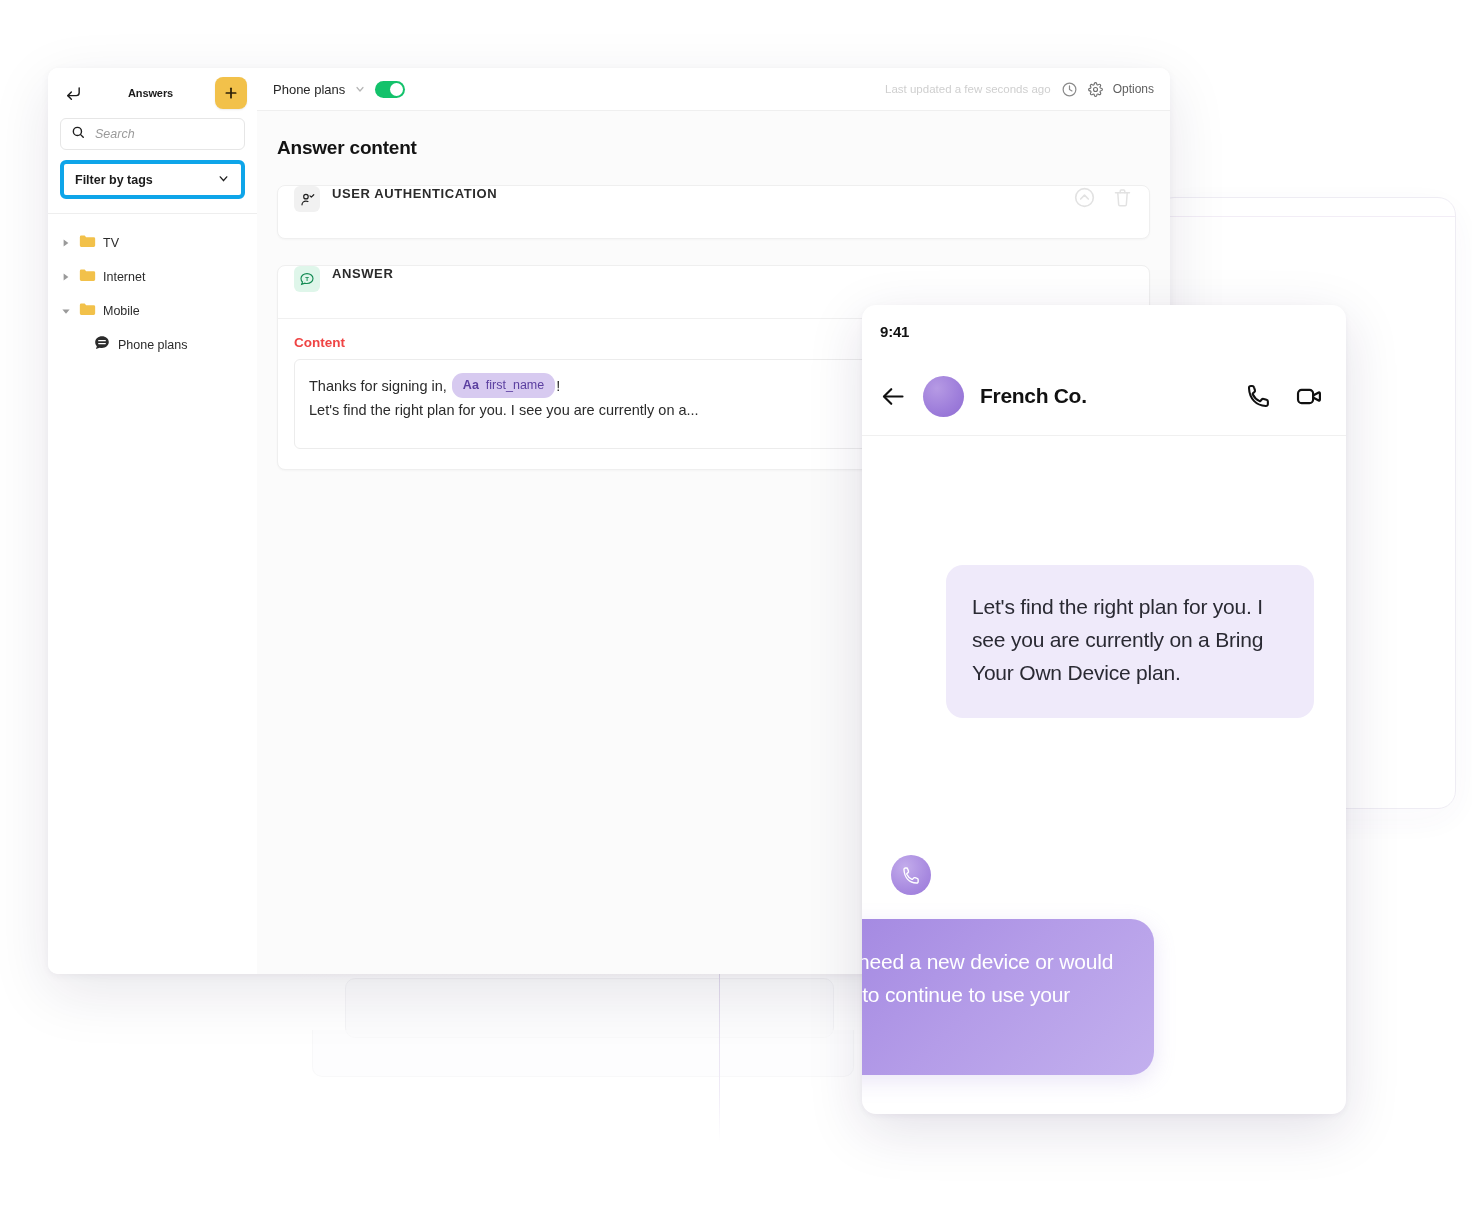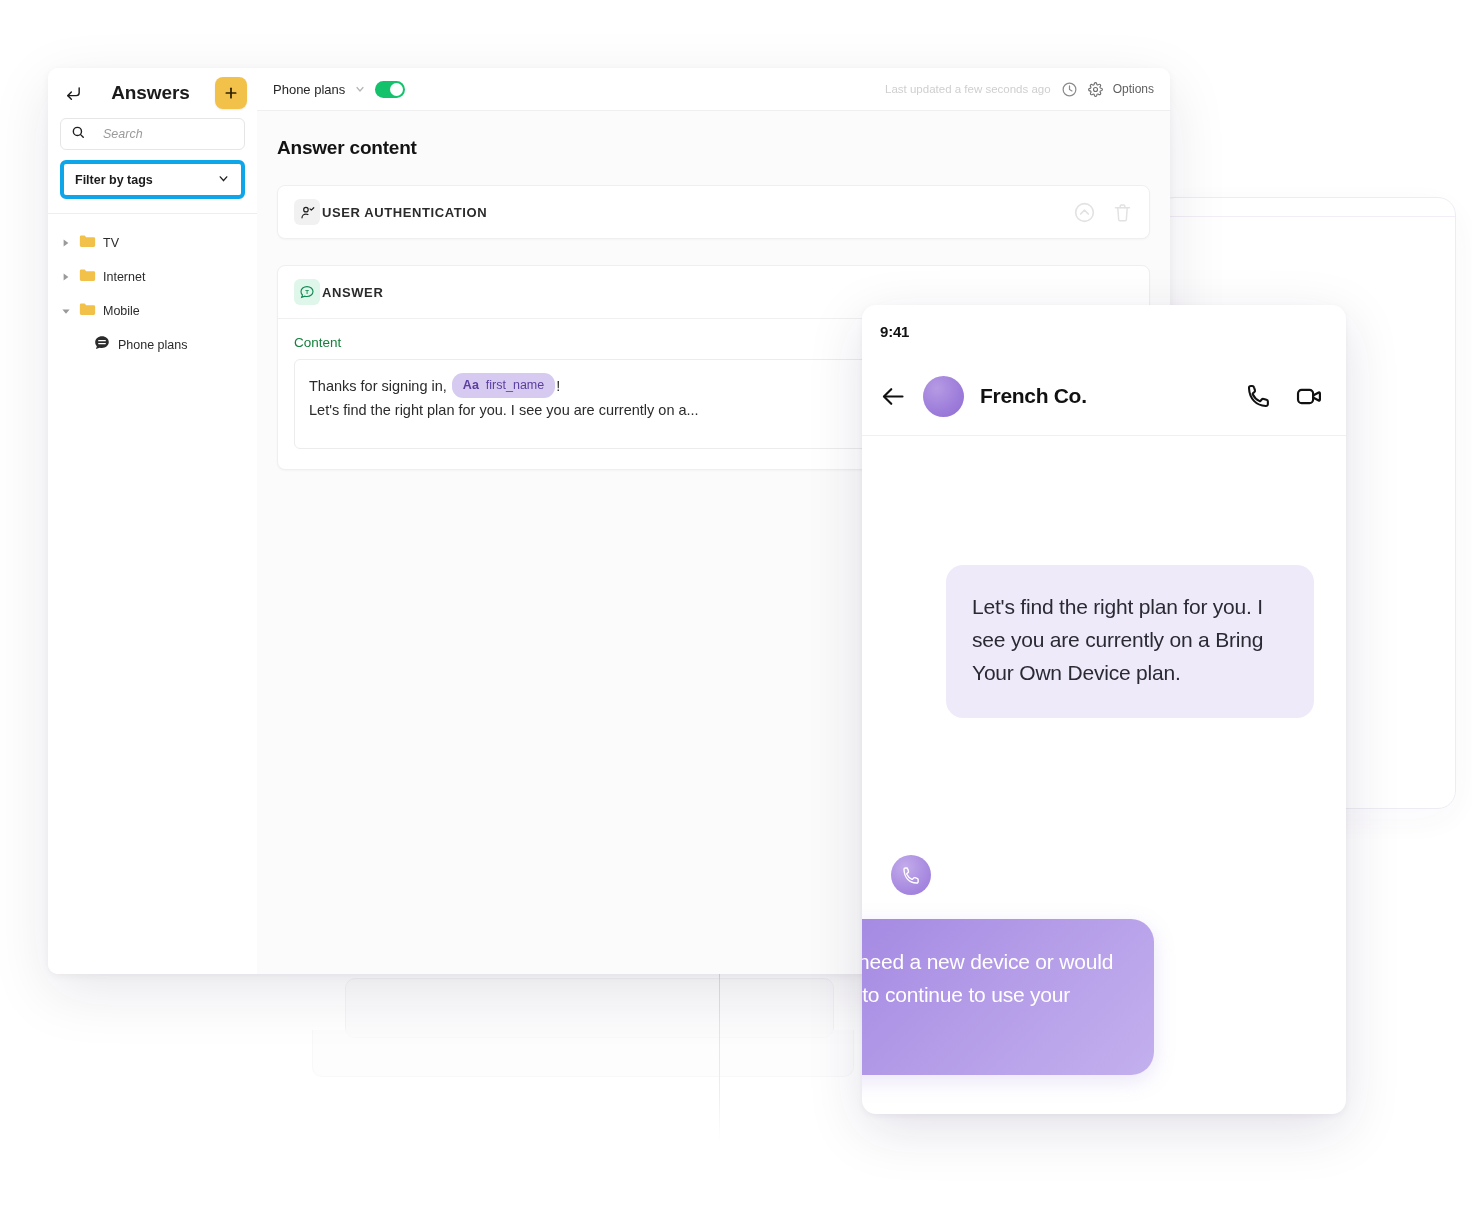--- a/index.html
+++ b/index.html
@@ -55,33 +55,33 @@
     background:#ffffff;border-right:1px solid #eeeeee;
   }
   .sidebar-header{
     height:50px;display:flex;align-items:center;padding:0 10px 0 12px;gap:6px;
   }
   .back-btn{
     width:26px;height:26px;display:flex;align-items:center;justify-content:center;
     color:#1b1b1b;cursor:pointer;flex:0 0 auto;
   }
   .sidebar-title{
-    font-size:19px;font-weight:700;color:#1b1b1b;letter-spacing:-.1px;
+    font-size:11px;font-weight:700;color:#1b1b1b;letter-spacing:-.1px;
     flex:1;text-align:center;
   }
   .add-square{
     width:32px;height:32px;border-radius:8px;background:#f2c14a;
     display:flex;align-items:center;justify-content:center;cursor:pointer;
     box-shadow:0 1px 2px rgba(0,0,0,.08);flex:0 0 auto;
   }
   .add-square svg{display:block;}
   .search-wrap{padding:0 12px;}
   .search-box{
     height:30px;border:1px solid #e6e6e6;border-radius:6px;background:#fff;
-    display:flex;align-items:center;gap:16px;padding:0 10px;
+    display:flex;align-items:center;gap:8px;padding:0 10px;
   }
   .search-box input{
     border:0;outline:0;flex:1;font-size:12.5px;color:#4b4b4b;background:transparent;
     font-family:inherit;font-style:italic;
   }
   .search-box input::placeholder{color:#9a9a9a;font-style:italic;}
   .filter-wrap{padding:10px 12px 0;}
   .filter-box{
     height:31px;border:4px solid #0ea5e9;border-radius:6px;background:#fff;
     display:flex;align-items:center;justify-content:space-between;padding:0 11px;
@@ -137,36 +137,36 @@
     margin-left:auto;background:#b9b9b9;color:#ffffff;border-radius:7px;
     height:32px;display:flex;align-items:center;gap:8px;padding:0 16px 0 12px;cursor:pointer;
     font-size:14px;
   }
 
   .card{
     margin:26px 20px 0 20px;background:#ffffff;border:1px solid #efefef;border-radius:8px;
     box-shadow:0 1px 2px rgba(0,0,0,.03);
   }
   .card-head{
-    height:52px;display:flex;align-items:center;gap:2px;padding:0 16px;
+    height:52px;display:flex;align-items:flex-start;gap:12px;padding:0 16px;
   }
   .badge-ico{
     width:26px;height:26px;border-radius:6px;display:flex;align-items:center;justify-content:center;
     flex:0 0 auto;
   }
   .badge-ico.grey{background:#f1f1f1;color:#1f1f1f;}
   .badge-ico.green{background:#dff6ea;color:#128a52;}
   .card-head-label{
     font-size:13px;font-weight:700;letter-spacing:.6px;color:#2b2b2b;
   }
   .card-head-actions{margin-left:auto;display:flex;align-items:center;gap:16px;color:#e2e2e2;}
   .card-head-actions .ca{cursor:pointer;display:flex;}
   .card-sep{height:1px;background:#f0f0f0;}
   .card-body{padding:16px 16px 20px 16px;}
-  .field-label{font-size:13.5px;font-weight:400;color:#15803d;margin-bottom:9px;}
+  .field-label{font-size:13.5px;font-weight:700;color:#ef4444;margin-bottom:9px;}
   .textarea-box{
     border:1px solid #ececec;border-radius:6px;background:#fff;padding:13px 14px 15px;
     font-size:14.5px;color:#2b2b2b;line-height:1.65;min-height:60px;
   }
   .chip{
     display:inline-flex;align-items:center;gap:7px;background:#d7caf0;color:#5b3fa0;
     border-radius:11px;padding:2px 11px;font-size:12.5px;vertical-align:2px;margin:0 1px;
   }
   .chip b{font-weight:700;}
 

